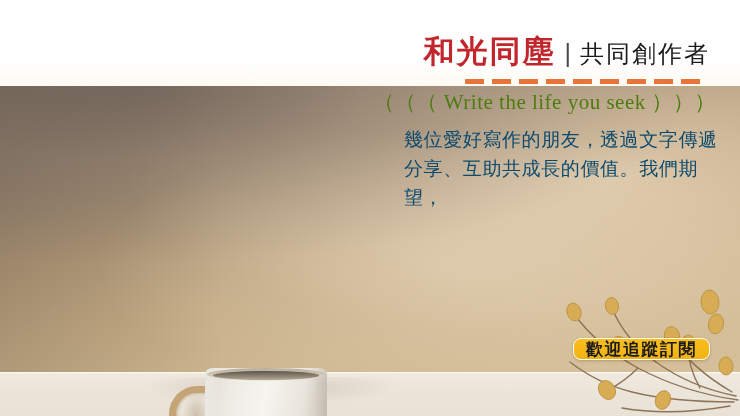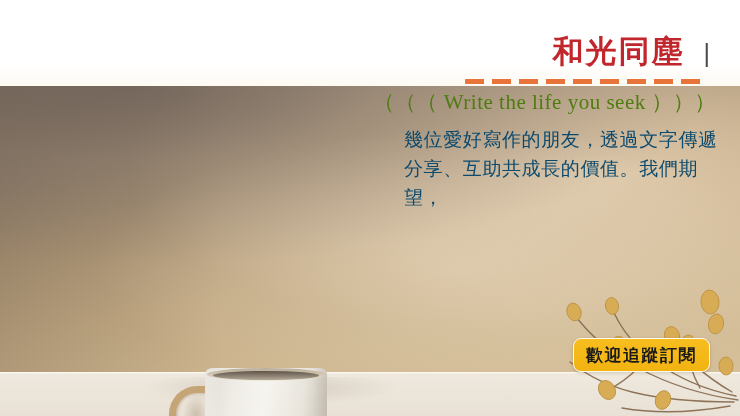--- a/index.html
+++ b/index.html
@@ -157,21 +157,21 @@
     background: linear-gradient(180deg, #ffffff 0%, #ffffff 72%, #fdfaf2 100%);
   }
 
   
   .titleline {
     position: absolute;
     right: 30px;
     top: 36px;
     display: flex;
     align-items: baseline;
-    gap: 19px;
+    gap: 9px;
     white-space: nowrap;
   }
   .brand {
     font-family: "Liberation Serif", "DejaVu Serif", serif;
     font-weight: bold;
     font-size: 31px;
     letter-spacing: 2px;
     color: #c0262b;
     line-height: 1;
   }
@@ -228,21 +228,21 @@
     letter-spacing: 0.6px;
   }
   .copy p { margin: 0; }
 
   
   .cta {
     position: absolute;
     left: 573px;
     top: 338px;
     width: 137px;
-    height: 34px;
+    height: 22px;
     display: flex;
     align-items: center;
     justify-content: center;
     border-radius: 8px;
     background: linear-gradient(180deg, #f7be1f 0%, #f2b311 100%);
     border: 1.5px solid #fdfaf0;
     box-shadow: 0 1px 3px rgba(90,66,16,0.3);
     font-family: "Liberation Serif", "DejaVu Serif", serif;
     font-size: 17px;
     font-weight: bold;
@@ -296,20 +296,21 @@
         <ellipse cx="166" cy="116" rx="7" ry="9" transform="rotate(-4 166 116)"></ellipse>
       </g>
     </svg>
   </div>
 
   <div class="masthead"></div>
 
   <div class="titleline">
     <span class="brand">和光同塵</span>
     <span class="divider">|</span>
+    <span class="role">共同創作者</span>
   </div>
 
   <div class="dashrule"></div>
 
   <div class="tagline">（（（ Write the life you seek ）））</div>
 
   <div class="copy">
     <p>幾位愛好寫作的朋友，透過文字傳遞</p>
     <p>分享、互助共成長的價值。我們期望，</p>
   </div>

